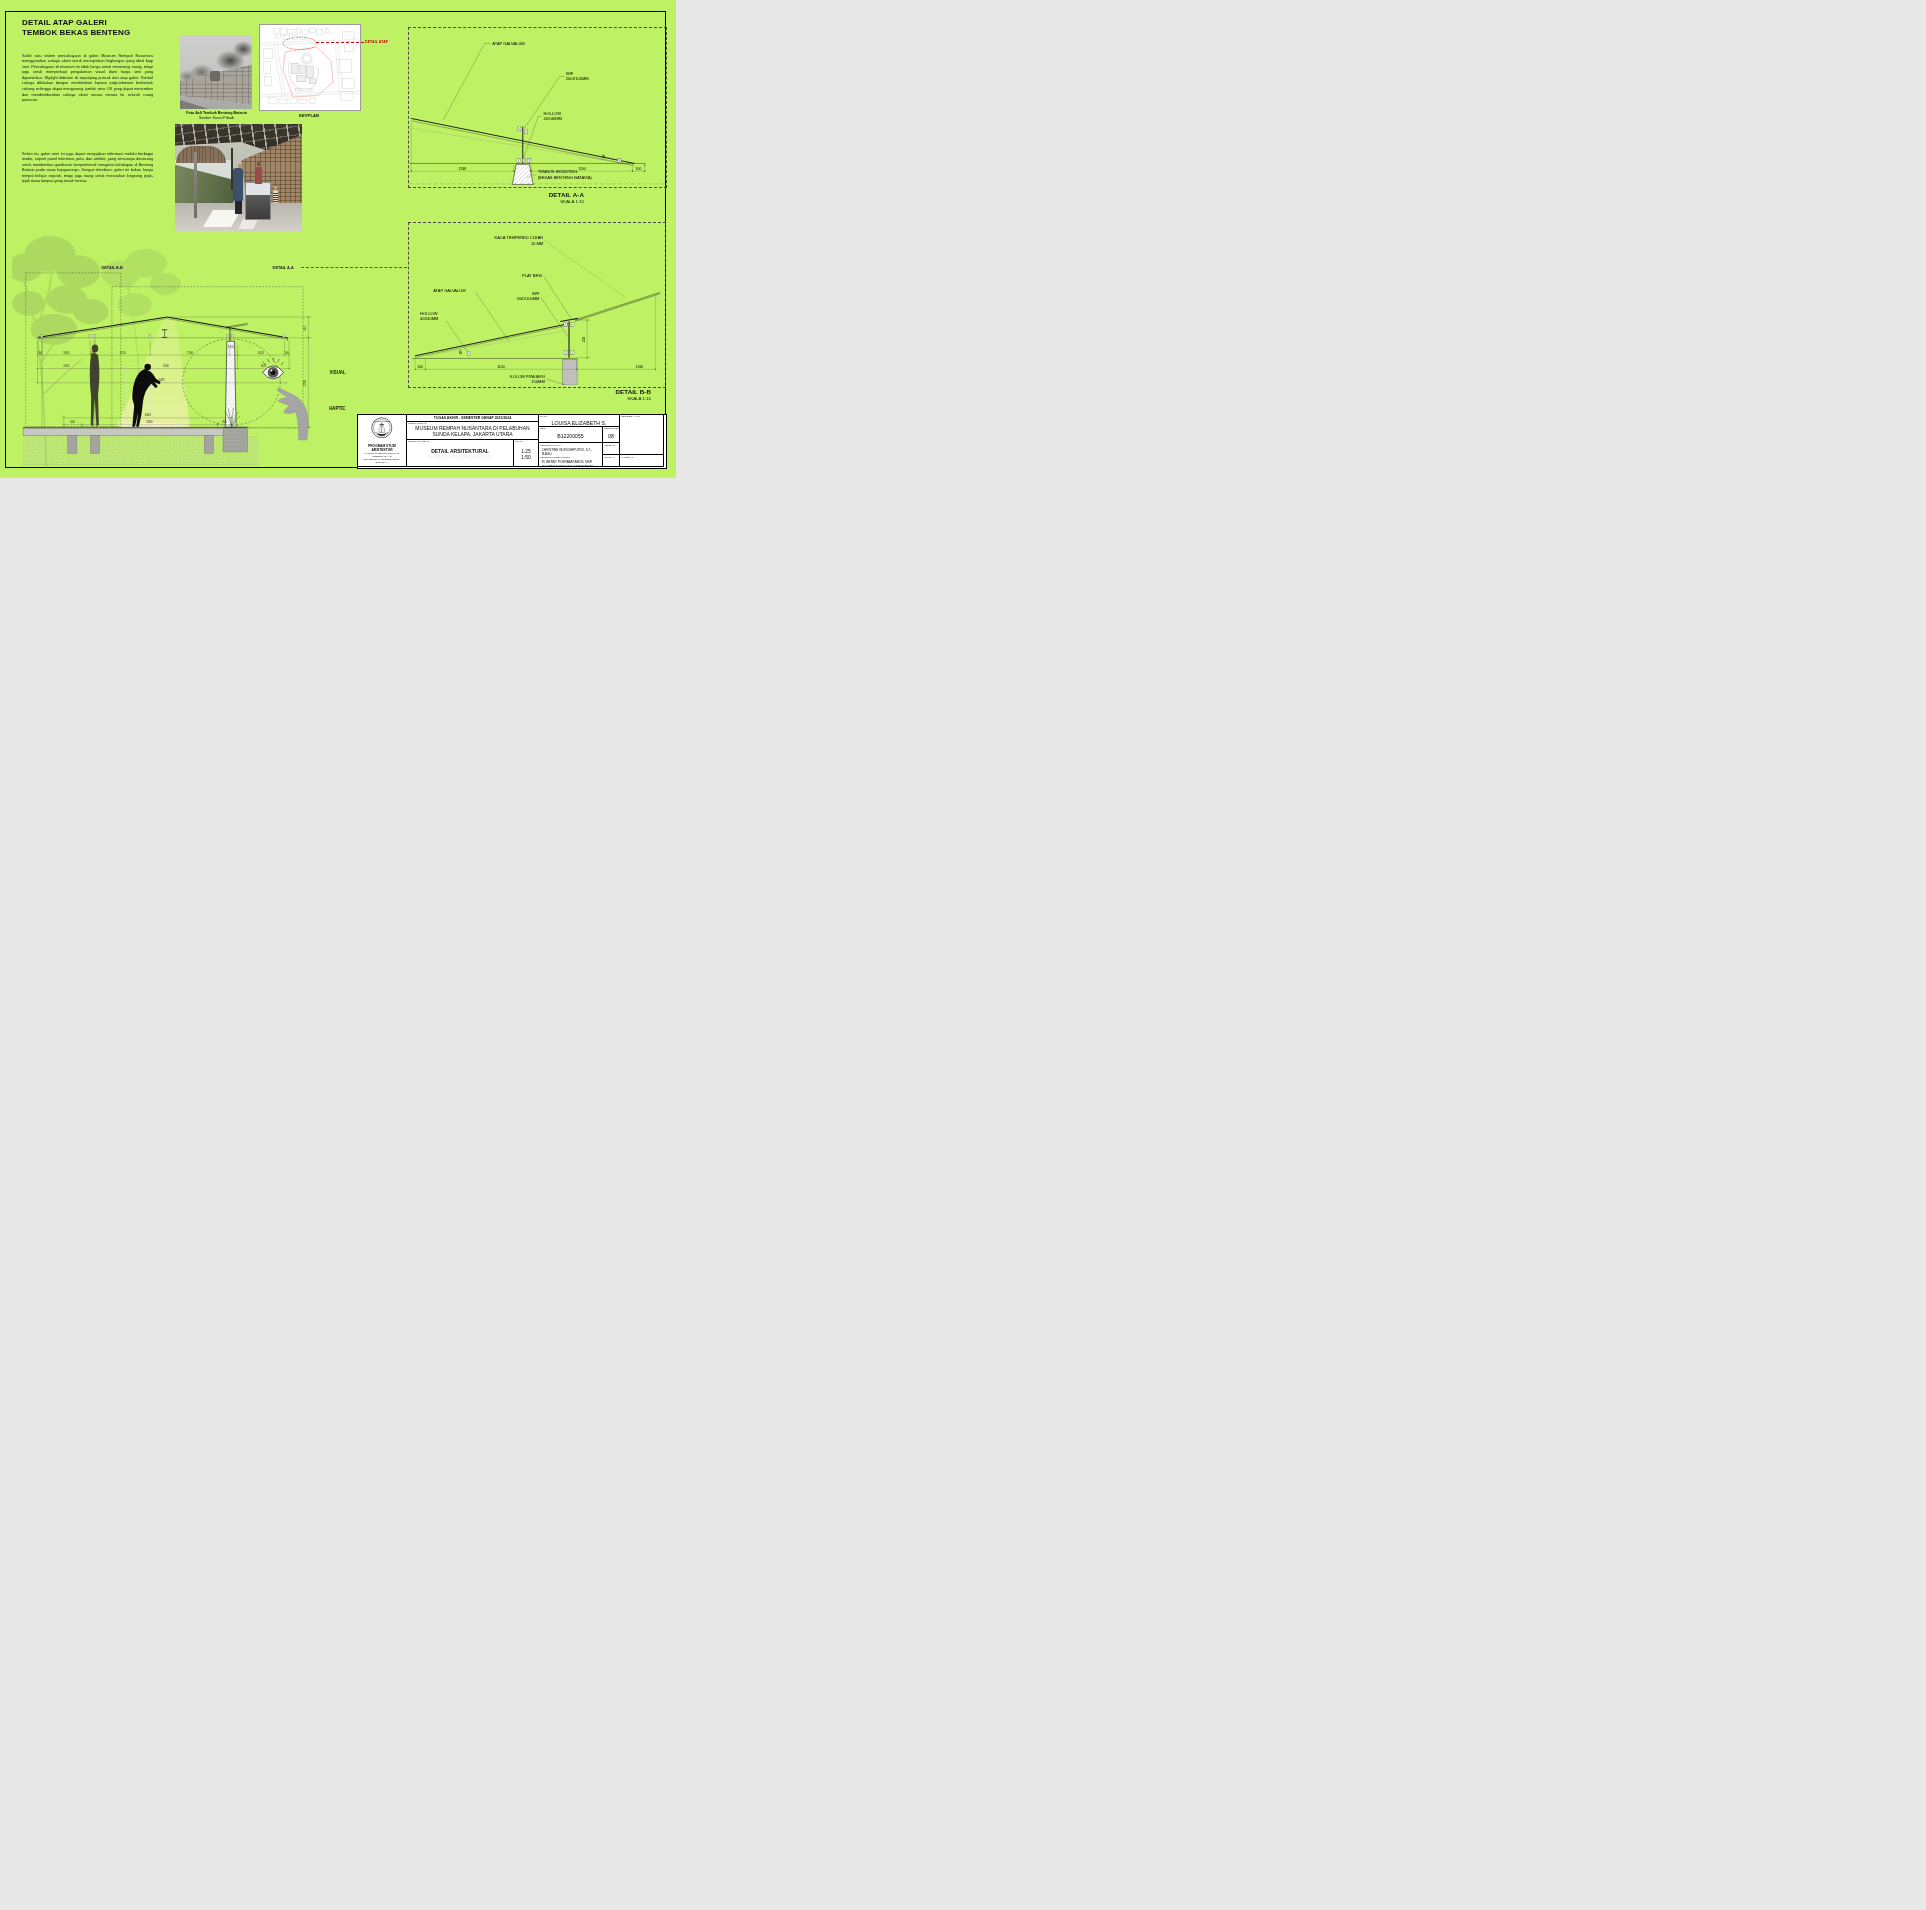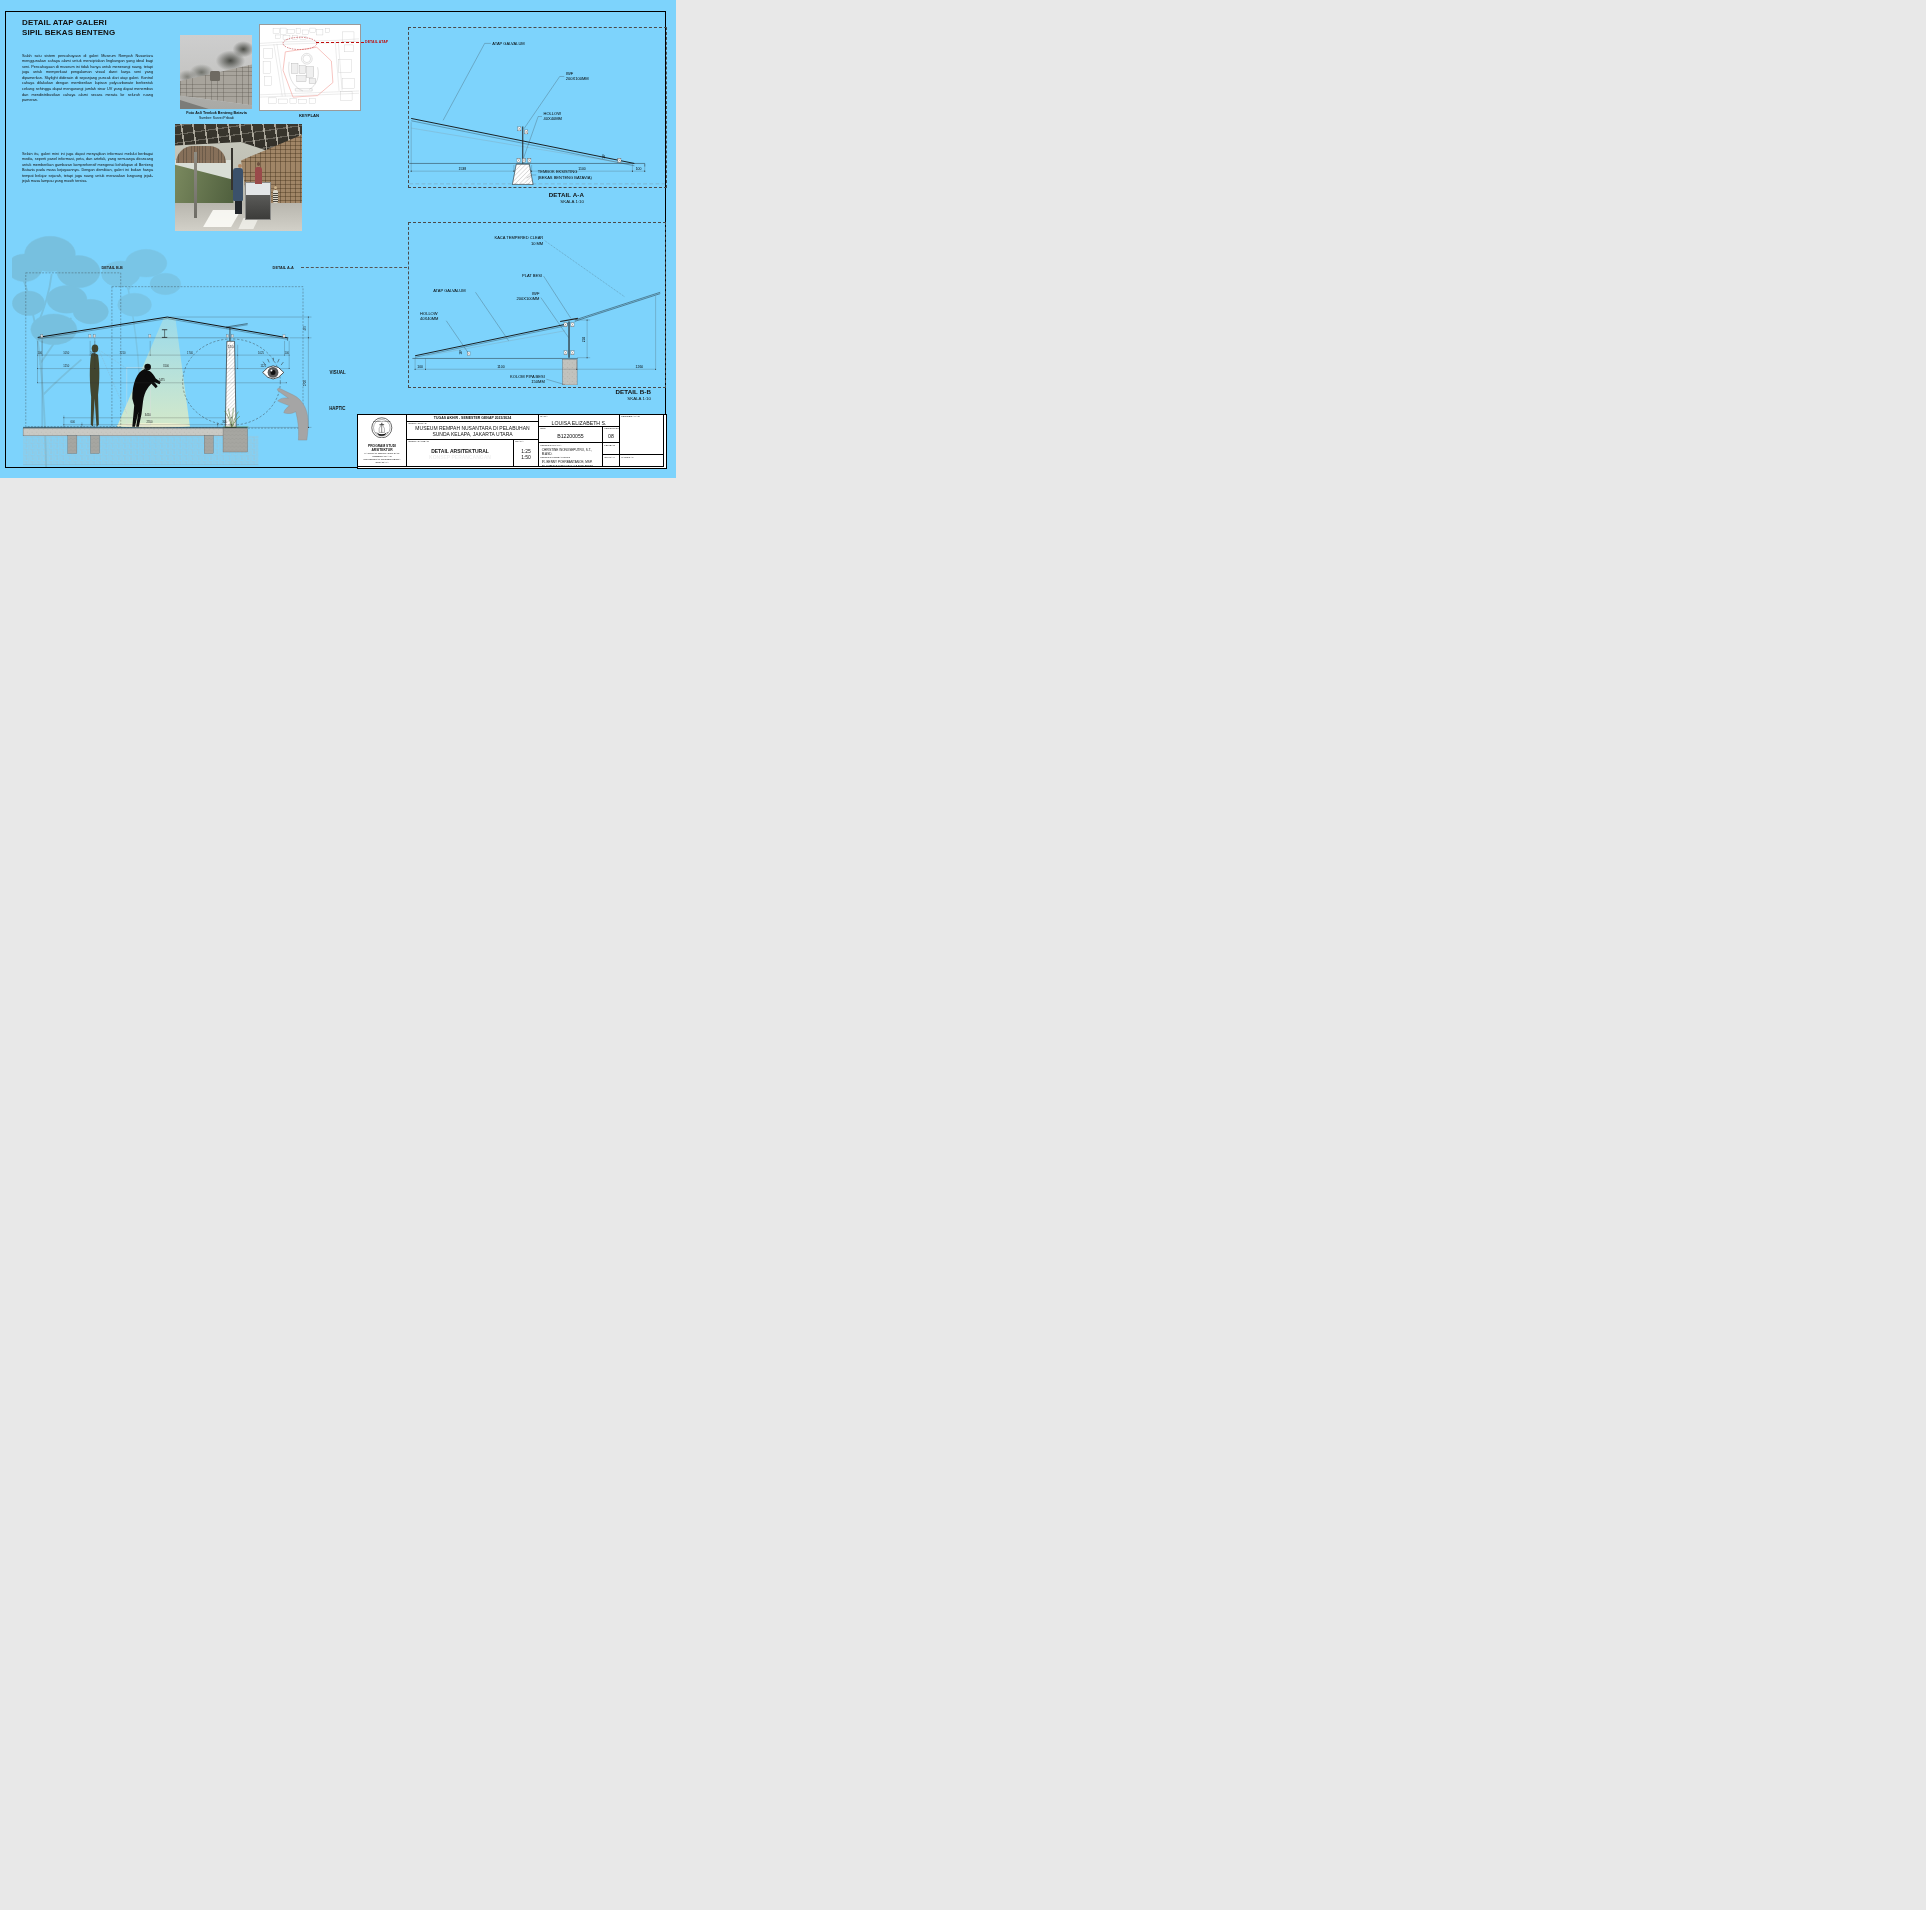--- a/index.html
+++ b/index.html
@@ -1,16 +1,16 @@
 <!DOCTYPE html>
 <html style="font-size:6.2px"><head>
 <meta charset="utf-8">
 <style>
   html,body{margin:0;padding:0;background:#e8e8e8;}
-  #page{position:relative;width:676px;height:478px;background:#7dd3fc;overflow:hidden;
+  #page{position:relative;width:676px;height:478px;background:#bef264;overflow:hidden;
         font-family:"Liberation Sans", sans-serif;color:#111;}
   .abs{position:absolute;}
   #frame{left:5px;top:11.2px;width:659px;height:455px;border:0.8px solid #000;}
   
   #page-title{left:22px;top:17.7px;width:139px;font-size:8px;font-weight:bold;line-height:1.3;letter-spacing:0.1px;}
   .bodytext{left:22px;width:131px;font-size:3.8px;line-height:1.46;text-align:justify;}
   #para1{top:50px;}
   #para2{top:148px;}
   
   #photo1{left:180px;top:35px;width:72px;height:74px;overflow:hidden;background:#c9c9c9;}
@@ -109,21 +109,21 @@
   svg text{font-family:"Liberation Sans", sans-serif;}
 </style>
 </head>
 <body>
 
 <div id="page">
   <div class="abs" id="frame"></div>
 
   <div class="abs" id="page-title">
     <div>DETAIL ATAP GALERI</div>
-    <div>SIPIL BEKAS BENTENG</div>
+    <div>TEMBOK BEKAS BENTENG</div>
   </div>
   <p class="abs bodytext" id="para1">Salah satu sistem pencahayaan di galeri Museum Rempah Nusantara menggunakan cahaya alami untuk menciptakan lingkungan yang ideal bagi seni. Pencahayaan di museum ini tidak hanya untuk menerangi ruang, tetapi juga untuk memperkuat pengalaman visual danri karya seni yang dipamerkan. Skylight didesain di sepanjang puncak dari atap galeri.  Kontrol cahaya dilakukan dengan memberikan lapisan polycarbonate berbentuk cekung sehingga dapat mengurangi jumlah sinar UV yang dapat menembus dan mendistribusikan cahaya alami secara merata ke seluruh ruang pameran.</p>
   <p class="abs bodytext" id="para2">Selain itu, galeri mini ini juga dapat menyajikan informasi melalui berbagai media, seperti panel informasi, peta, dan artefak, yang semuanya dirancang untuk memberikan gambaran komprehensif mengenai kehidupan di Benteng Batavia pada masa kejayaannya. Dengan demikian, galeri ini bukan hanya tempat belajar sejarah, tetapi juga ruang untuk merasakan langsung jejak-jejak masa lampau yang masih tersisa.</p>
 
   <div class="abs" id="photo1">
     <div class="sky"></div>
     <div class="trees"></div>
     <div class="wall"></div>
     <div class="notch"></div>
     <div class="walk"></div>

